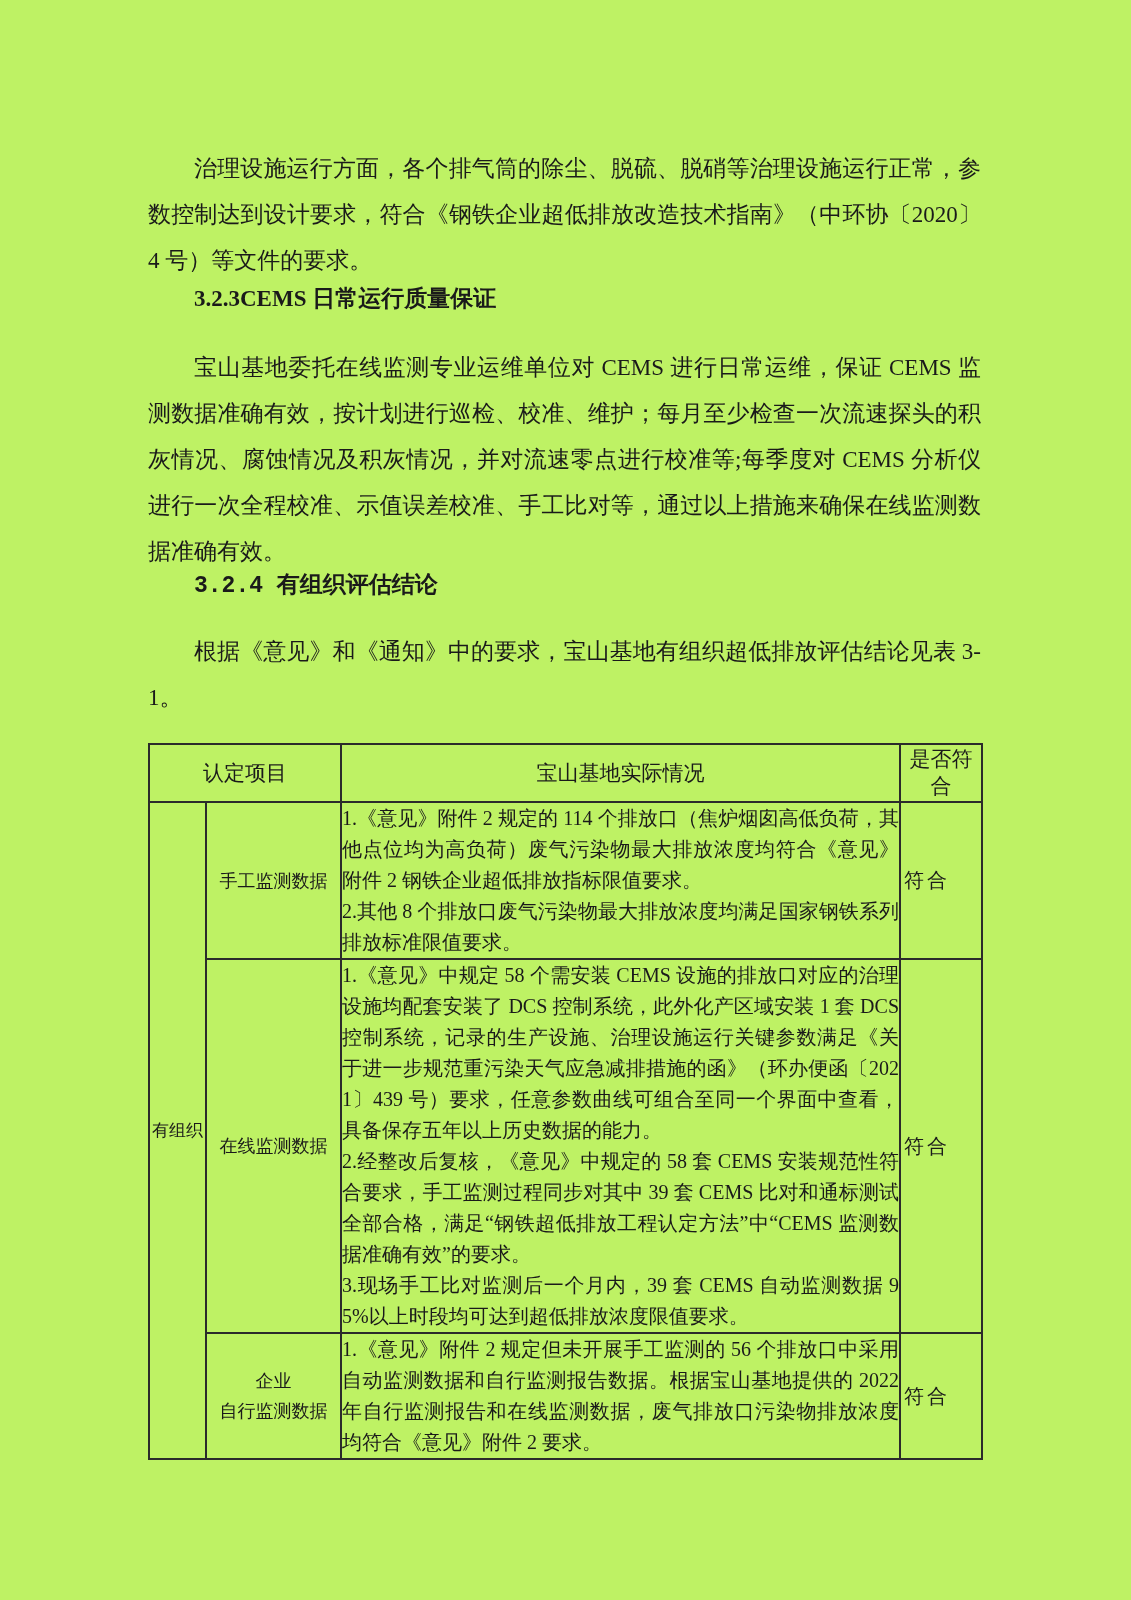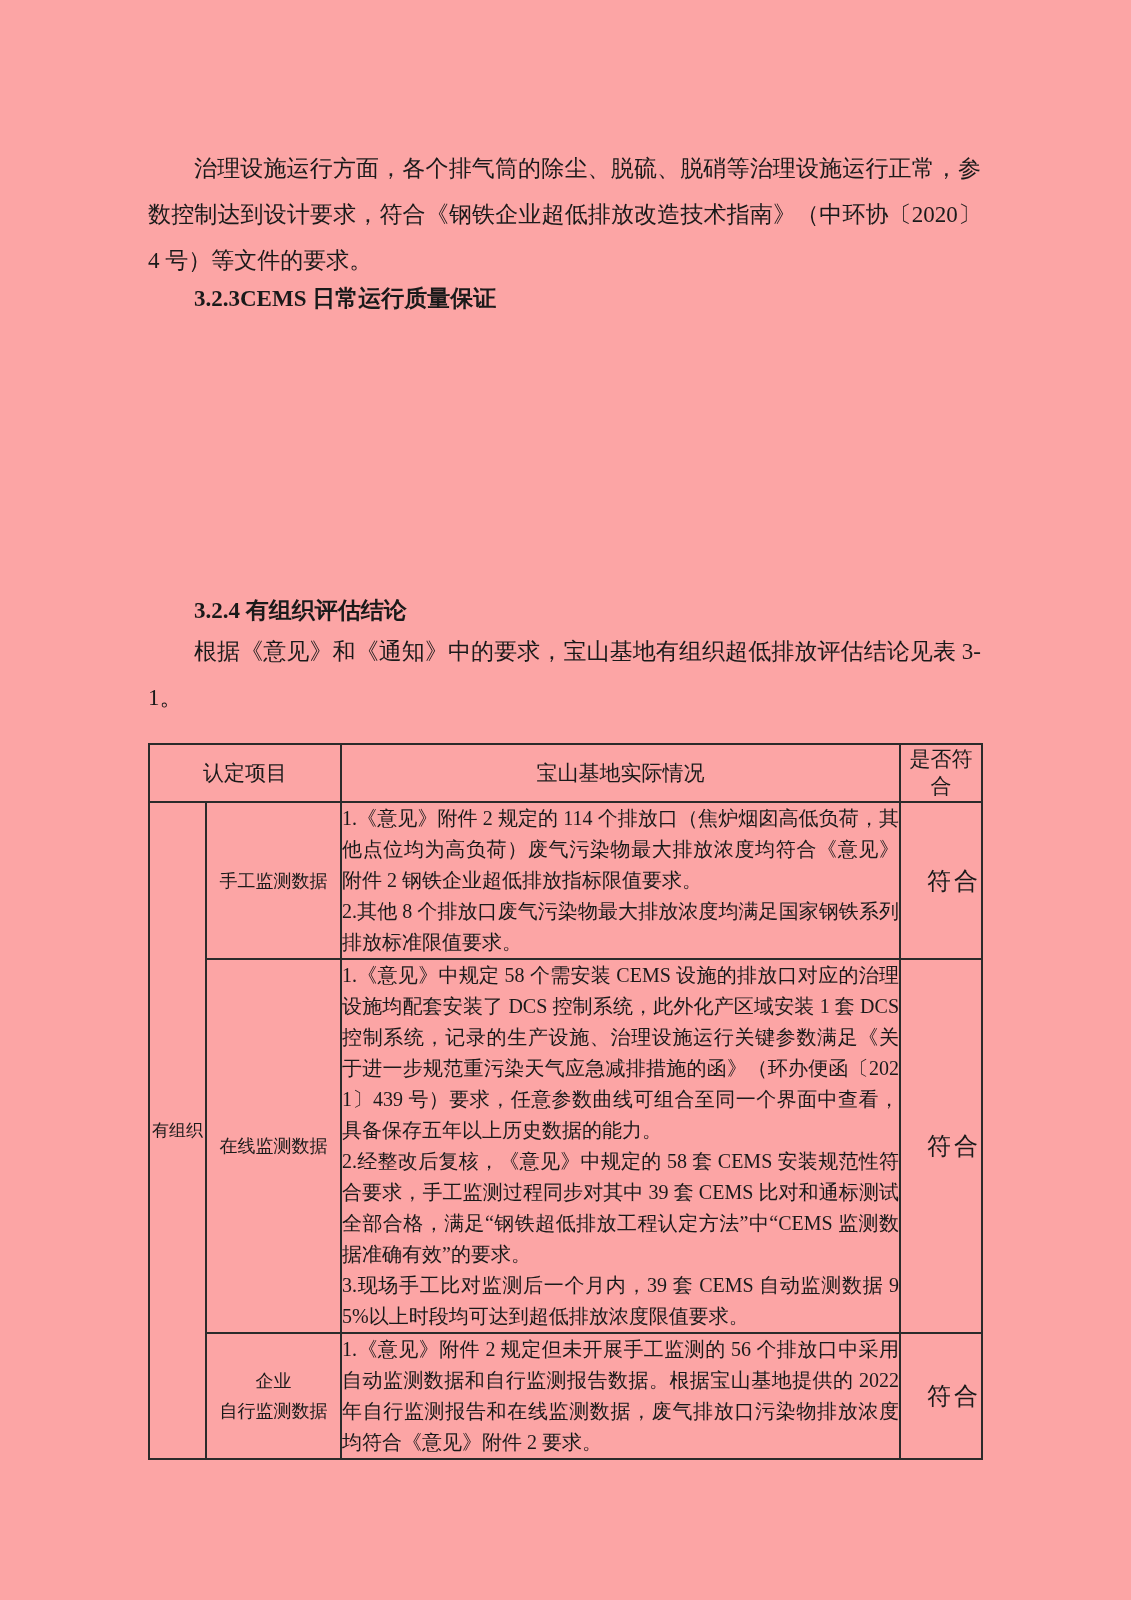--- a/index.html
+++ b/index.html
@@ -4,21 +4,21 @@
 <style>
   html, body {
     margin: 0;
     padding: 0;
     background: #ffffff;
   }
   .page {
     position: relative;
     width: 1131px;
     height: 1600px;
-    background: #fca5a5;
+    background: #bef264;
     font-family: "Liberation Serif", "DejaVu Serif", serif;
     color: #1a1a1a;
     overflow: hidden;
   }
   .block {
     position: absolute;
     left: 148px;
     width: 833px;
   }
   .para {
@@ -30,21 +30,21 @@
   }
   .heading {
     font-size: 23px;
     font-weight: bold;
     text-indent: 2em;
     white-space: nowrap;
   }
   #p1   { top: 146px; }
   #h323 { top: 283px; }
   #p2   { top: 345px; }
-  #h324 { top: 595px; }
+  #h324 { top: 569px; font-family: Liberation Mono, monospace; }
   #p3   { top: 629px; }
   .table-title {
     top: 709px;
     text-align: center;
     font-size: 22px;
     font-weight: bold;
   }
   table.eval {
     position: absolute;
     left: 148px;
@@ -80,41 +80,42 @@
     line-height: 31px;
     text-align: justify;
     padding: 1px 6px 1px 7px;
     vertical-align: top;
   }
   td.dcell .ditem {
     word-break: break-all;
     text-align: justify;
   }
   td.vcell {
-    font-size: 24px;
-    text-align: right;
+    font-size: 20px;
+    text-align: left;
     letter-spacing: 3px;
     text-indent: 3px;
     margin-top: 44px;
   }
   .page-number {
     top: 1456px;
     text-align: center;
     font-size: 21px;
   }
 </style>
 </head>
 <body>
 
 <div class="page">
 
   <div id="p1" class="block para">治理设施运行方面，各个排气筒的除尘、脱硫、脱硝等治理设施运行正常，参数控制达到设计要求，符合《钢铁企业超低排放改造技术指南》（中环协〔2020〕4 号）等文件的要求。</div>
 
   <div id="h323" class="block heading">3.2.3CEMS 日常运行质量保证</div>
 
+  <div id="p2" class="block para">宝山基地委托在线监测专业运维单位对 CEMS 进行日常运维，保证 CEMS 监测数据准确有效，按计划进行巡检、校准、维护；每月至少检查一次流速探头的积灰情况、腐蚀情况及积灰情况，并对流速零点进行校准等;每季度对 CEMS 分析仪进行一次全程校准、示值误差校准、手工比对等，通过以上措施来确保在线监测数据准确有效。</div>
 
   <div id="h324" class="block heading">3.2.4 有组织评估结论</div>
 
   <div id="p3" class="block para">根据《意见》和《通知》中的要求，宝山基地有组织超低排放评估结论见表 3-1。</div>
 
 
   <table class="eval">
     <colgroup>
       <col style="width:57px">
       <col style="width:135px">

